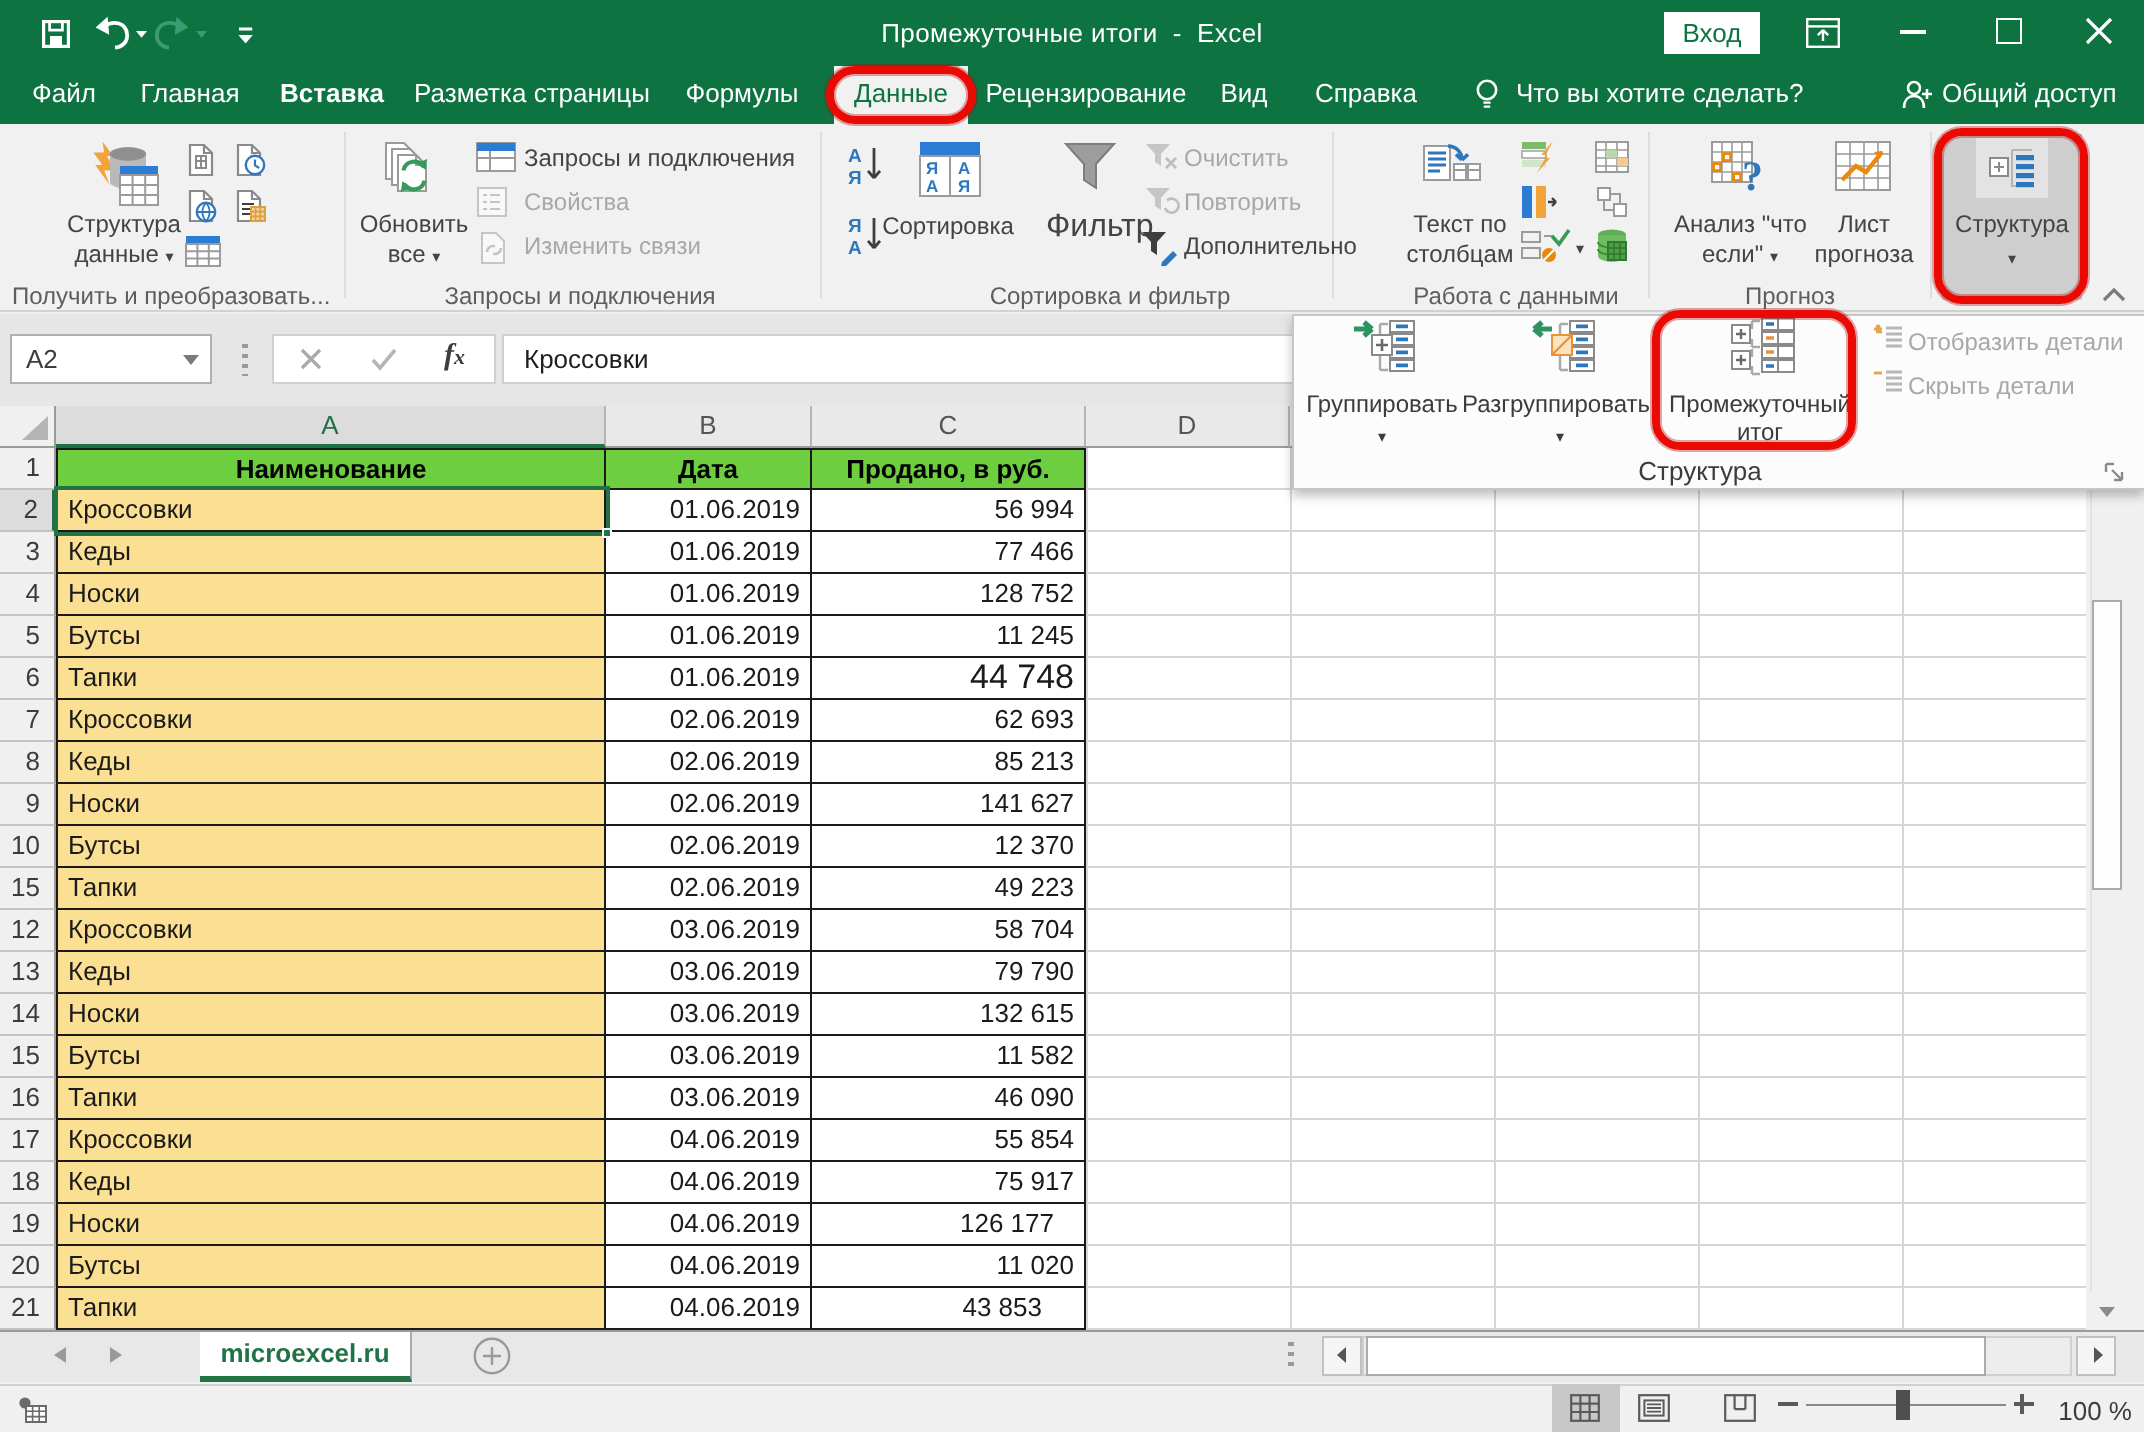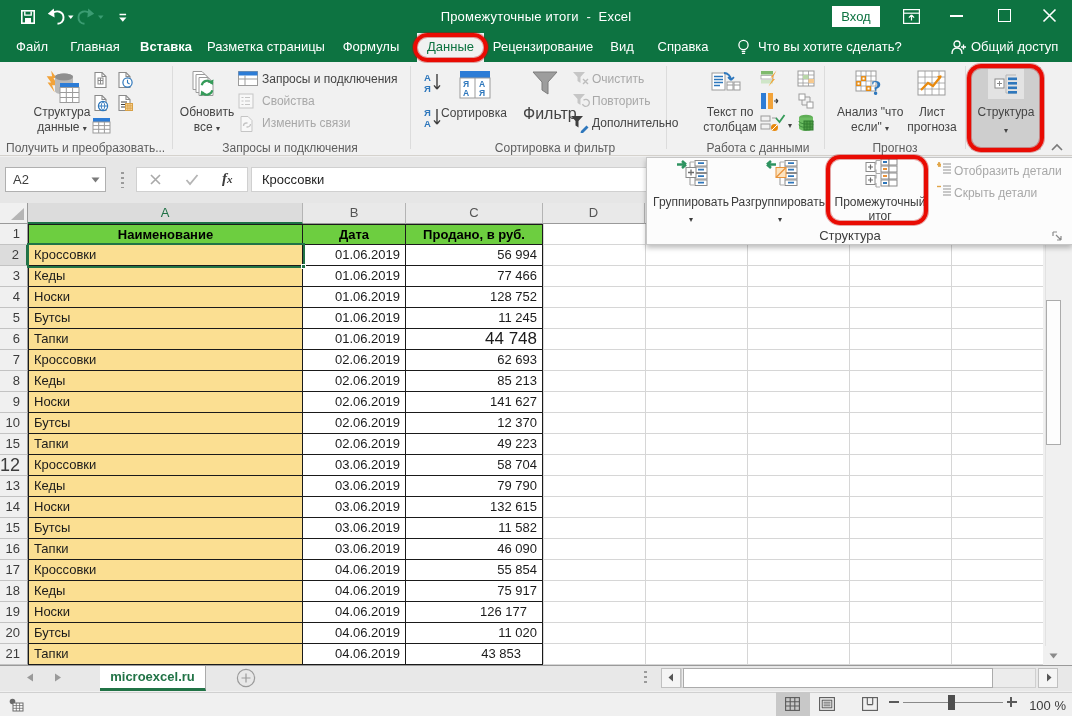--- a/index.html
+++ b/index.html
@@ -295,21 +295,21 @@
 <div class="abs" style="left:0;top:245px;width:28px;height:21px;background:#dcdcdc;border-right:2px solid #1e7145;border-bottom:1px solid #c3c3c3;color:#3c3c3c;font-size:13px;text-align:right;line-height:20px;padding-right:7px">2</div>
 <div class="abs" style="left:0;top:266px;width:28px;height:21px;background:#f0f0f0;border-right:1px solid #9a9a9a;border-bottom:1px solid #c3c3c3;color:#3c3c3c;font-size:13px;text-align:right;line-height:20px;padding-right:7px">3</div>
 <div class="abs" style="left:0;top:287px;width:28px;height:21px;background:#f0f0f0;border-right:1px solid #9a9a9a;border-bottom:1px solid #c3c3c3;color:#3c3c3c;font-size:13px;text-align:right;line-height:20px;padding-right:7px">4</div>
 <div class="abs" style="left:0;top:308px;width:28px;height:21px;background:#f0f0f0;border-right:1px solid #9a9a9a;border-bottom:1px solid #c3c3c3;color:#3c3c3c;font-size:13px;text-align:right;line-height:20px;padding-right:7px">5</div>
 <div class="abs" style="left:0;top:329px;width:28px;height:21px;background:#f0f0f0;border-right:1px solid #9a9a9a;border-bottom:1px solid #c3c3c3;color:#3c3c3c;font-size:13px;text-align:right;line-height:20px;padding-right:7px">6</div>
 <div class="abs" style="left:0;top:350px;width:28px;height:21px;background:#f0f0f0;border-right:1px solid #9a9a9a;border-bottom:1px solid #c3c3c3;color:#3c3c3c;font-size:13px;text-align:right;line-height:20px;padding-right:7px">7</div>
 <div class="abs" style="left:0;top:371px;width:28px;height:21px;background:#f0f0f0;border-right:1px solid #9a9a9a;border-bottom:1px solid #c3c3c3;color:#3c3c3c;font-size:13px;text-align:right;line-height:20px;padding-right:7px">8</div>
 <div class="abs" style="left:0;top:392px;width:28px;height:21px;background:#f0f0f0;border-right:1px solid #9a9a9a;border-bottom:1px solid #c3c3c3;color:#3c3c3c;font-size:13px;text-align:right;line-height:20px;padding-right:7px">9</div>
 <div class="abs" style="left:0;top:413px;width:28px;height:21px;background:#f0f0f0;border-right:1px solid #9a9a9a;border-bottom:1px solid #c3c3c3;color:#3c3c3c;font-size:13px;text-align:right;line-height:20px;padding-right:7px">10</div>
 <div class="abs" style="left:0;top:434px;width:28px;height:21px;background:#f0f0f0;border-right:1px solid #9a9a9a;border-bottom:1px solid #c3c3c3;color:#3c3c3c;font-size:13px;text-align:right;line-height:20px;padding-right:7px">15</div>
-<div class="abs" style="left:0;top:455px;width:28px;height:21px;background:#f0f0f0;border-right:1px solid #9a9a9a;border-bottom:1px solid #c3c3c3;color:#3c3c3c;font-size:18px;text-align:right;line-height:20px;padding-right:7px">12</div>
+<div class="abs" style="left:0;top:455px;width:28px;height:21px;background:#f0f0f0;border-right:1px solid #9a9a9a;border-bottom:1px solid #c3c3c3;color:#3c3c3c;font-size:13px;text-align:right;line-height:20px;padding-right:7px">12</div>
 <div class="abs" style="left:0;top:476px;width:28px;height:21px;background:#f0f0f0;border-right:1px solid #9a9a9a;border-bottom:1px solid #c3c3c3;color:#3c3c3c;font-size:13px;text-align:right;line-height:20px;padding-right:7px">13</div>
 <div class="abs" style="left:0;top:497px;width:28px;height:21px;background:#f0f0f0;border-right:1px solid #9a9a9a;border-bottom:1px solid #c3c3c3;color:#3c3c3c;font-size:13px;text-align:right;line-height:20px;padding-right:7px">14</div>
 <div class="abs" style="left:0;top:518px;width:28px;height:21px;background:#f0f0f0;border-right:1px solid #9a9a9a;border-bottom:1px solid #c3c3c3;color:#3c3c3c;font-size:13px;text-align:right;line-height:20px;padding-right:7px">15</div>
 <div class="abs" style="left:0;top:539px;width:28px;height:21px;background:#f0f0f0;border-right:1px solid #9a9a9a;border-bottom:1px solid #c3c3c3;color:#3c3c3c;font-size:13px;text-align:right;line-height:20px;padding-right:7px">16</div>
 <div class="abs" style="left:0;top:560px;width:28px;height:21px;background:#f0f0f0;border-right:1px solid #9a9a9a;border-bottom:1px solid #c3c3c3;color:#3c3c3c;font-size:13px;text-align:right;line-height:20px;padding-right:7px">17</div>
 <div class="abs" style="left:0;top:581px;width:28px;height:21px;background:#f0f0f0;border-right:1px solid #9a9a9a;border-bottom:1px solid #c3c3c3;color:#3c3c3c;font-size:13px;text-align:right;line-height:20px;padding-right:7px">18</div>
 <div class="abs" style="left:0;top:602px;width:28px;height:21px;background:#f0f0f0;border-right:1px solid #9a9a9a;border-bottom:1px solid #c3c3c3;color:#3c3c3c;font-size:13px;text-align:right;line-height:20px;padding-right:7px">19</div>
 <div class="abs" style="left:0;top:623px;width:28px;height:21px;background:#f0f0f0;border-right:1px solid #9a9a9a;border-bottom:1px solid #c3c3c3;color:#3c3c3c;font-size:13px;text-align:right;line-height:20px;padding-right:7px">20</div>
 <div class="abs" style="left:0;top:644px;width:28px;height:21px;background:#f0f0f0;border-right:1px solid #9a9a9a;border-bottom:1px solid #c3c3c3;color:#3c3c3c;font-size:13px;text-align:right;line-height:20px;padding-right:7px">21</div>
 <div class="abs" style="left:303px;top:224px;width:1px;height:441px;background:#d6d6d6"></div>

